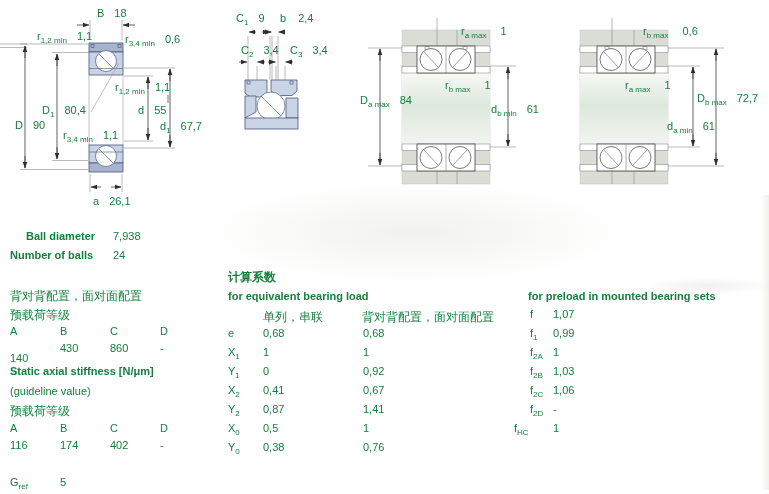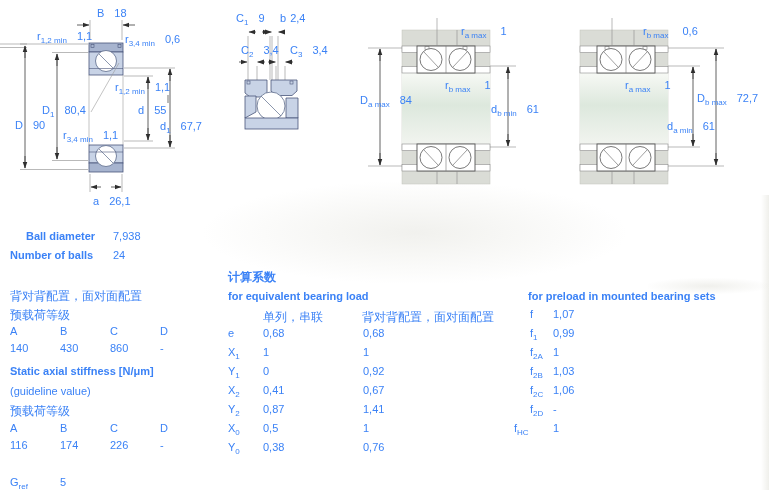--- a/index.html
+++ b/index.html
@@ -1,17 +1,17 @@
 <!DOCTYPE html>
 <html><head>
 <meta charset="utf-8">
 <style>
   html,body{margin:0;padding:0;background:#fff;}
   .page{position:relative;width:769px;height:494px;background:#ffffff;overflow:hidden;
-        font-family:"Liberation Sans",sans-serif;color:#3b82f6;}
+        font-family:"Liberation Sans",sans-serif;color:#15803d;}
   .dim{position:absolute;font-size:11px;white-space:nowrap;}
   .db{font-size:11px;}
   .ds{font-size:8px;position:relative;top:3px;}
   .dv{margin-left:10px;}
   .t{position:absolute;font-size:11px;white-space:nowrap;}
   .zh{font-size:12px;}
   .b{font-weight:bold;}
   .sub{font-size:8px;position:relative;top:3px;}
   svg{position:absolute;left:0;top:0;}
   .wm{position:absolute;pointer-events:none;}
@@ -192,21 +192,21 @@
   <div class="dim" style="left:125px;top:33px"><span class="db">r</span><span class="ds">3,4 min</span><span class="dv">0,6</span></div>
   <div class="dim" style="left:115px;top:81px"><span class="db">r</span><span class="ds">1,2 min</span><span class="dv">1,1</span></div>
   <div class="dim" style="left:42px;top:104px"><span class="db">D</span><span class="ds">1</span><span class="dv">80,4</span></div>
   <div class="dim" style="left:138px;top:104px"><span class="db">d</span><span class="ds"></span><span class="dv">55</span></div>
   <div class="dim" style="left:15px;top:119px"><span class="db">D</span><span class="ds"></span><span class="dv">90</span></div>
   <div class="dim" style="left:160px;top:120px"><span class="db">d</span><span class="ds">1</span><span class="dv">67,7</span></div>
   <div class="dim" style="left:63px;top:129px"><span class="db">r</span><span class="ds">3,4 min</span><span class="dv">1,1</span></div>
   <div class="dim" style="left:93px;top:195px"><span class="db">a</span><span class="ds"></span><span class="dv">26,1</span></div>
 
   <div class="dim" style="left:236px;top:12px"><span class="db">C</span><span class="ds">1</span><span class="dv">9</span></div>
-  <div class="dim" style="left:280px;top:12px"><span class="db">b</span><span class="ds"></span><span class="dv" style="margin-left:4px">2,4</span></div>
+  <div class="dim" style="left:280px;top:12px"><span class="db">b</span><span class="ds"></span><span class="dv" style="margin-left:12px">2,4</span></div>
   <div class="dim" style="left:241px;top:44px"><span class="db">C</span><span class="ds">2</span><span class="dv">3,4</span></div>
   <div class="dim" style="left:290px;top:44px"><span class="db">C</span><span class="ds">3</span><span class="dv">3,4</span></div>
 
   <div class="dim" style="left:461px;top:25px"><span class="db">r</span><span class="ds">a max</span><span class="dv" style="margin-left:14px">1</span></div>
   <div class="dim" style="left:445px;top:79px"><span class="db">r</span><span class="ds">b max</span><span class="dv" style="margin-left:14px">1</span></div>
   <div class="dim" style="left:360px;top:94px"><span class="db">D</span><span class="ds">a max</span><span class="dv">84</span></div>
   <div class="dim" style="left:491px;top:103px"><span class="db">d</span><span class="ds">b min</span><span class="dv">61</span></div>
 
   <div class="dim" style="left:643px;top:25px"><span class="db">r</span><span class="ds">b max</span><span class="dv" style="margin-left:14px">0,6</span></div>
   <div class="dim" style="left:625px;top:79px"><span class="db">r</span><span class="ds">a max</span><span class="dv" style="margin-left:14px">1</span></div>
@@ -217,35 +217,35 @@
   <div class="t" style="left:113px;top:230px">7,938</div>
   <div class="t b" style="left:10px;top:249px">Number of balls</div>
   <div class="t" style="left:113px;top:249px">24</div>
 
   <div class="t zh" style="left:10px;top:288px">背对背配置，面对面配置</div>
   <div class="t zh" style="left:10px;top:307px">预载荷等级</div>
   <div class="t" style="left:10px;top:325px">A</div>
   <div class="t" style="left:60px;top:325px">B</div>
   <div class="t" style="left:110px;top:325px">C</div>
   <div class="t" style="left:160px;top:325px">D</div>
-  <div class="t" style="left:10px;top:342px">140</div>
+  <div class="t" style="left:10px;top:352px">140</div>
   <div class="t" style="left:60px;top:342px">430</div>
   <div class="t" style="left:110px;top:342px">860</div>
   <div class="t" style="left:160px;top:342px">-</div>
 
   <div class="t b" style="left:10px;top:365px">Static axial stiffness [N/μm]</div>
   <div class="t" style="left:10px;top:385px">(guideline value)</div>
   <div class="t zh" style="left:10px;top:403px">预载荷等级</div>
   <div class="t" style="left:10px;top:422px">A</div>
   <div class="t" style="left:60px;top:422px">B</div>
   <div class="t" style="left:110px;top:422px">C</div>
   <div class="t" style="left:160px;top:422px">D</div>
   <div class="t" style="left:10px;top:439px">116</div>
   <div class="t" style="left:60px;top:439px">174</div>
-  <div class="t" style="left:110px;top:439px">226</div>
+  <div class="t" style="left:110px;top:439px">402</div>
   <div class="t" style="left:160px;top:439px">-</div>
 
   <div class="t" style="left:10px;top:476px"><span>G</span><span class="sub">ref</span></div>
   <div class="t" style="left:60px;top:476px">5</div>
 
   <div class="t b zh" style="left:228px;top:269px">计算系数</div>
   <div class="t b" style="left:228px;top:290px">for equivalent bearing load</div>
   <div class="t zh" style="left:263px;top:309px">单列，串联</div>
   <div class="t zh" style="left:362px;top:309px">背对背配置，面对面配置</div>
 

